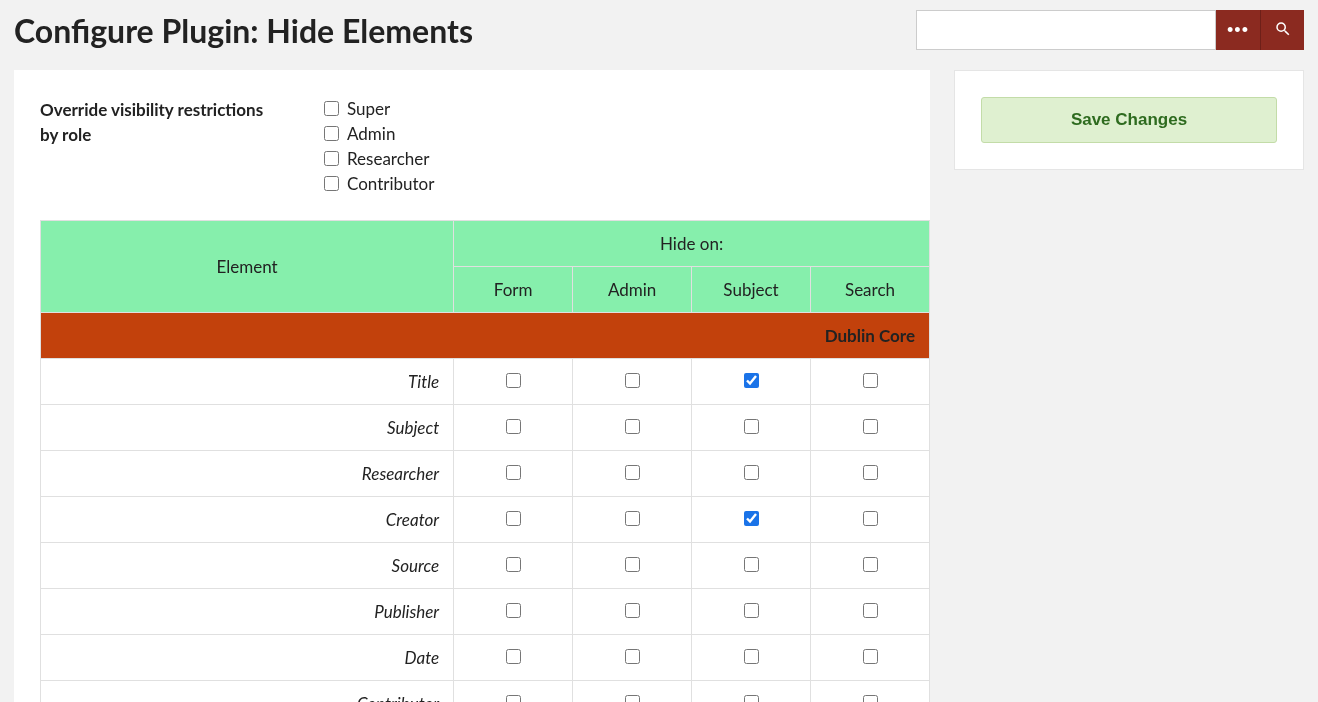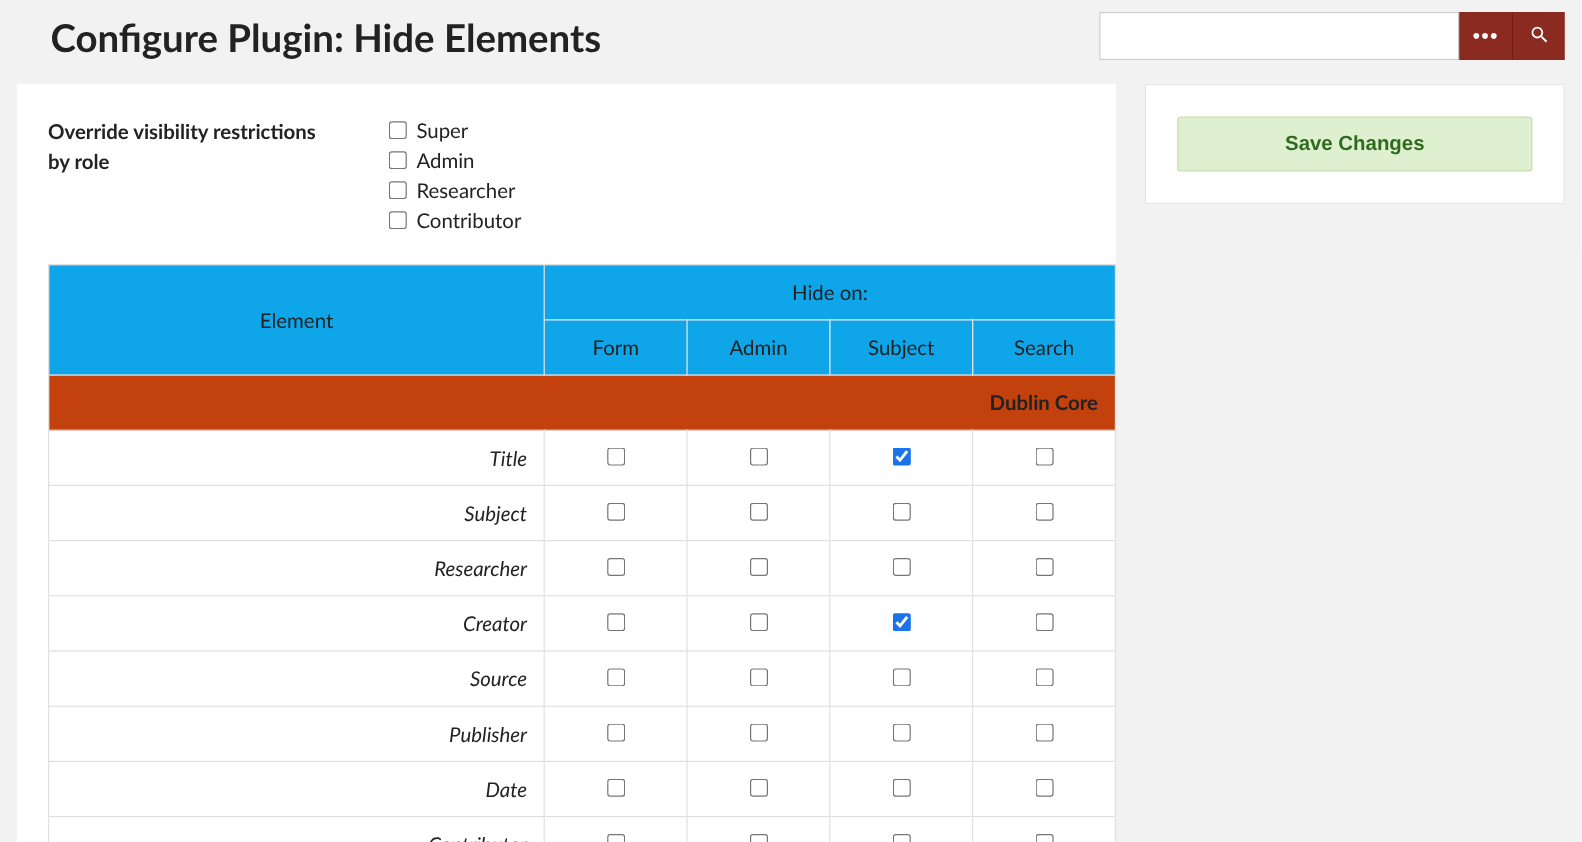--- a/index.html
+++ b/index.html
@@ -2,21 +2,20 @@
 <html><head>
 <meta charset="utf-8">
 <style>
 * { box-sizing: border-box; margin: 0; padding: 0; }
 body { font-family: "Lato", "Helvetica Neue", Arial, sans-serif; background: #f2f2f2; color: #333; }
 .topbar {
   display: flex;
   justify-content: space-between;
   align-items: center;
   padding: 10px 14px 20px 14px;
-  margin-left: 28px;
 }
 .page-title {
   font-size: 32px;
   font-weight: 700;
   color: #222;
 }
 .search-wrap { display: flex; }
 .search-input {
   width: 300px;
   height: 40px;
@@ -80,21 +79,21 @@
   margin-left: 26px;
   border-collapse: collapse;
 }
 table.elements th, table.elements td {
   border: 1px solid #e0e0e0;
   padding: 12px 14px;
   font-size: 17px;
   color: #222;
 }
 table.elements thead th {
-  background: #0ea5e9;
+  background: #86efac;
   font-weight: 400;
   text-align: center;
 }
 table.elements thead .lbl-col { width: 396px; }
 table.elements .section-row th {
   background: #c2410c;
   text-align: right;
   font-weight: 700;
 }
 table.elements tbody td.name { text-align: right; font-style: italic; }

